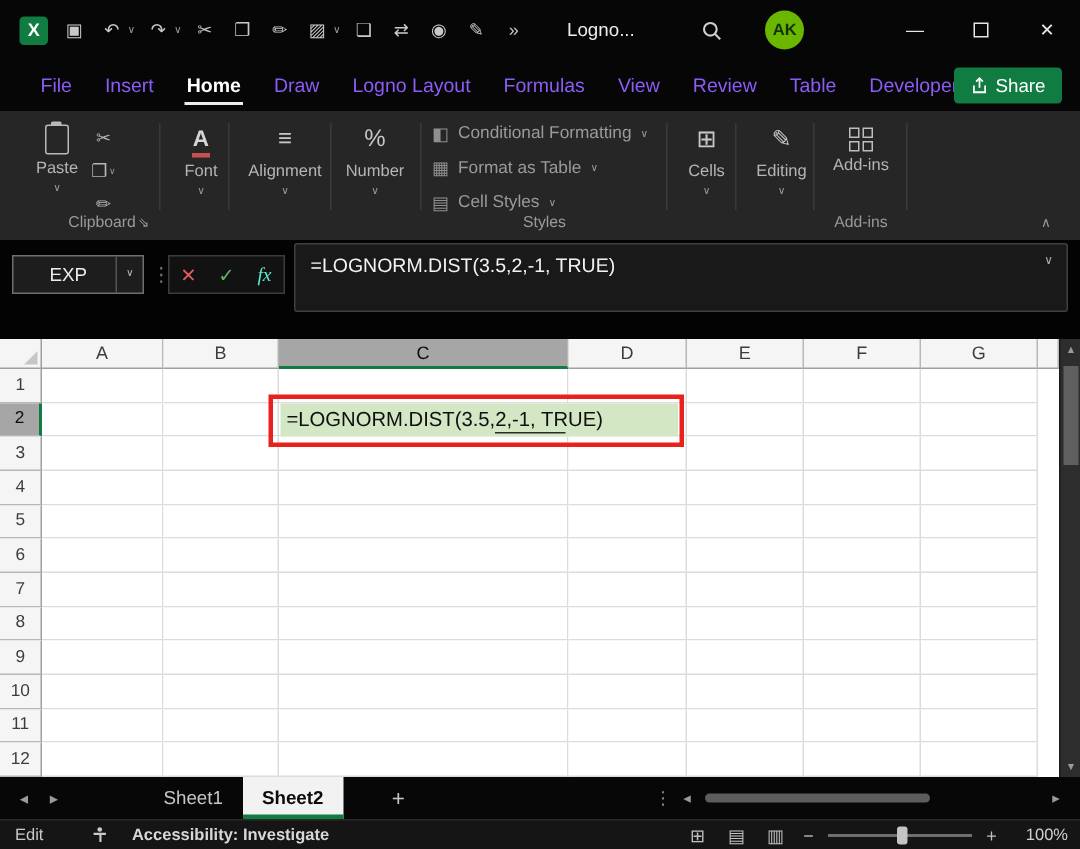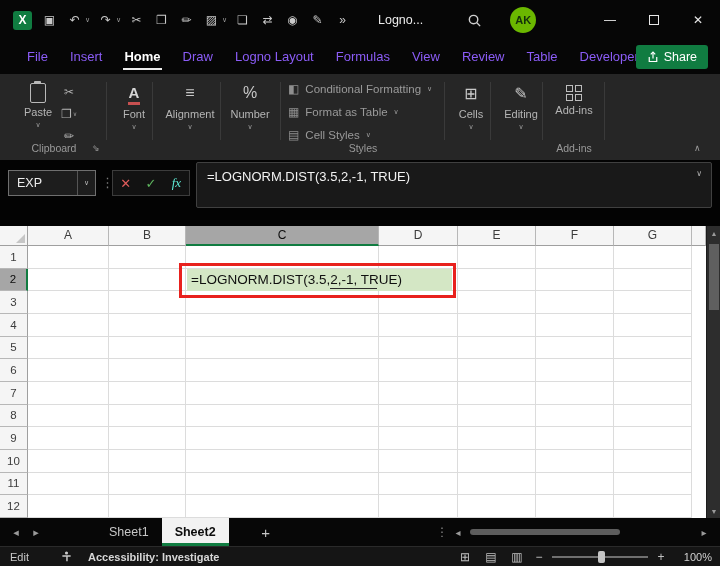--- a/index.html
+++ b/index.html
@@ -44,21 +44,21 @@
   .clipboard-icon{width:16px;height:20px;border:1.5px solid #b9b9b9;border-radius:2px;position:relative;margin-top:2px;}
   .clip-top{position:absolute;top:-3px;left:3px;width:7px;height:3px;background:#b9b9b9;border-radius:1px;}
   .fontA{position:relative;font-size:15px;font-weight:bold;color:#d5d5d5;line-height:18px;}
   .fontA::after{content:"";position:absolute;left:-1px;right:-1px;bottom:-3px;height:3px;background:#c75050;}
   .addins-icon{display:grid;grid-template-columns:7px 7px;grid-template-rows:7px 7px;gap:2px;margin-top:4px;}
   .addins-icon div{border:1px solid #bdbdbd;}
 
   
   .formula-row{position:absolute;top:160px;left:0;width:720px;height:66px;background:#030303;}
   .name-box{position:absolute;left:8px;top:10px;width:88px;height:26px;background:#1d1d1d;border:1px solid #6f6f6f;display:flex;align-items:center;}
-  .nb-text{flex:1;padding-left:8px;font-size:12.5px;color:#ededed;}
+  .nb-text{flex:1;padding-left:24px;font-size:12.5px;color:#ededed;}
   .nb-chev{width:18px;text-align:center;font-size:7px;color:#bbb;border-left:1px solid #555;height:100%;line-height:24px;}
   .fx-dots{position:absolute;left:101px;top:15px;color:#7a7a7a;font-size:13px;}
   .fx-group{position:absolute;left:112px;top:10px;width:78px;height:26px;border:1px solid #3c3c3c;background:#121212;display:flex;}
   .fx-btn{flex:1;display:flex;align-items:center;justify-content:center;}
   .fx-cancel{color:#e05c5c;font-size:13px;}
   .fx-enter{color:#5fb65f;font-size:13px;}
   .fx-fx{color:#5eead4;font-family:"Liberation Serif",serif;font-style:italic;font-size:13px;}
   .formula-panel{position:absolute;left:196px;top:2px;width:516px;height:46px;background:#191919;border:1px solid #404040;border-radius:2px;}
   .formula-text{padding:6px 10px;font-size:13px;color:#f2f2f2;white-space:nowrap;}
   .formula-chev{position:absolute;top:6px;right:9px;font-size:8px;color:#b0b0b0;}
@@ -184,21 +184,21 @@
     <div class="rb-big" style="left:18px;width:40px">
       <div class="clipboard-icon">
           <div class="clip-top"></div>
         </div>
       <div class="rb-label">Paste</div>
       <div class="rb-chev">∨</div>
     </div>
     <div class="rb-small" style="left:60px;top:8px;width:18px">✂</div>
     <div class="rb-small" style="left:56px;top:30px;width:26px">❐<span class="mini-chev">∨</span></div>
     <div class="rb-small" style="left:60px;top:52px;width:18px">✏</div>
-    <div class="rb-caption" style="left:6px;width:96px">Clipboard</div>
+    <div class="rb-caption" style="left:20px;width:96px">Clipboard</div>
     <div class="dialog-launcher">⇘</div>
 
     <div class="rb-big" style="left:112px;width:44px">
       <div class="rb-icon">
           <span class="fontA">A</span>
         </div>
       <div class="rb-label">Font</div>
       <div class="rb-chev">∨</div>
     </div>
 

